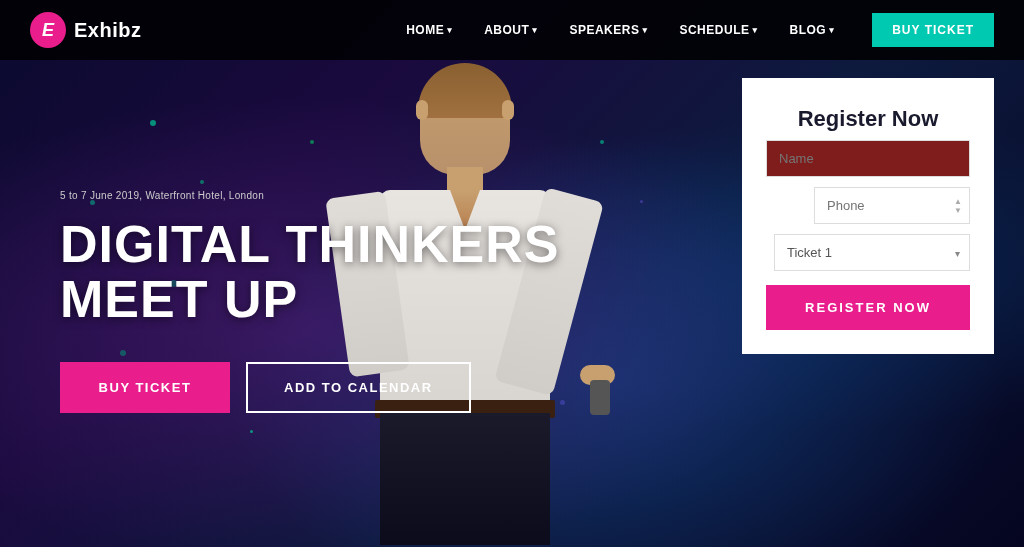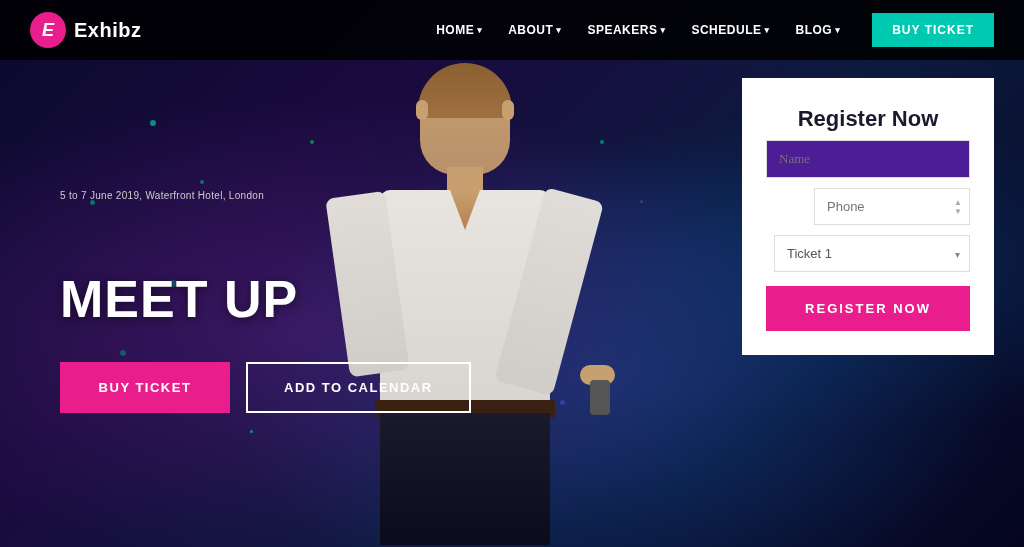--- a/index.html
+++ b/index.html
@@ -11,21 +11,21 @@
       background: rgba(0,0,0,0.85); display: flex; align-items: center;
       padding: 0 30px; z-index: 10;
     }
     .logo-wrap { display: flex; align-items: center; gap: 8px; margin-right: auto; }
     .logo-circle {
       width: 36px; height: 36px; border-radius: 50%; background: #e91e8c;
       display: flex; align-items: center; justify-content: center;
       font-weight: 900; color: #fff; font-size: 18px; font-style: italic;
     }
     .logo-text { color: #fff; font-size: 20px; font-weight: 700; letter-spacing: 0.5px; }
-    .nav-links { display: flex; align-items: center; gap: 6px; }
+    .nav-links { display: flex; align-items: center; gap: 12px; }
     .nav-item {
       color: #fff; font-size: 12px; font-weight: 600; letter-spacing: 0.5px;
       padding: 6px 10px; cursor: pointer; display: flex; align-items: center; gap: 3px;
       text-transform: uppercase;
     }
     .nav-chevron { font-size: 9px; }
     .btn-buy-ticket-nav {
       background: #00c9b1; color: #fff; font-size: 12px; font-weight: 700;
       padding: 10px 20px; border: none; cursor: pointer; letter-spacing: 1px;
       text-transform: uppercase; margin-left: 16px;
@@ -87,22 +87,21 @@
       font-size: 22px; font-weight: 800; color: #1a1a2e;
       text-align: center; margin-bottom: 8px;
     }
     .register-subtitle {
       font-size: 12px; color: #888; text-align: center; line-height: 1.5;
       margin-bottom: 20px;
     }
     .form-field {
       width: 100%; padding: 10px 12px; border: 1px solid #ddd;
       font-size: 13px; color: #999; margin-bottom: 10px; outline: none;
-      background: #4c1d95;
-      font-family: Liberation Serif, serif;
+      background: #7f1d1d;
     }
     .phone-wrap { position: relative; margin-bottom: 10px; padding-left: 48px; }
     .phone-wrap input {
       width: 100%; padding: 10px 30px 10px 12px; border: 1px solid #ddd;
       font-size: 13px; color: #999; outline: none; background: #fff;
     }
     .phone-spinner {
       position: absolute; right: 8px; top: 50%; transform: translateY(-50%);
       display: flex; flex-direction: column; gap: 1px;
     }
@@ -168,21 +167,21 @@
 
     <div style="position:absolute;left:235px;top:140px;width:60px;height:200px;background:linear-gradient(180deg,#e0dcd8 0%,#d0ccc8 100%);border-radius:8px;transform:rotate(15deg);transform-origin:top center;"></div>
 
     <div style="position:absolute;left:270px;top:310px;width:35px;height:20px;background:#c8a070;border-radius:10px;"></div>
     <div style="position:absolute;left:280px;top:325px;width:20px;height:35px;background:#555;border-radius:4px;"></div>
   </div>
 
   <div class="hero-content">
     <p class="hero-date">5 to 7 June 2019, Waterfront Hotel, London</p>
     <h1 class="hero-title">
-      <br>
+      <span>DIGITAL THINKERS</span><br>
       <span>MEET UP</span>
     </h1>
     <div class="hero-buttons">
       <button class="btn-buy-ticket-hero">BUY TICKET</button>
       <button class="btn-add-calendar">ADD TO CALENDAR</button>
     </div>
   </div>
 
   <nav class="navbar">
     <div class="logo-wrap">

